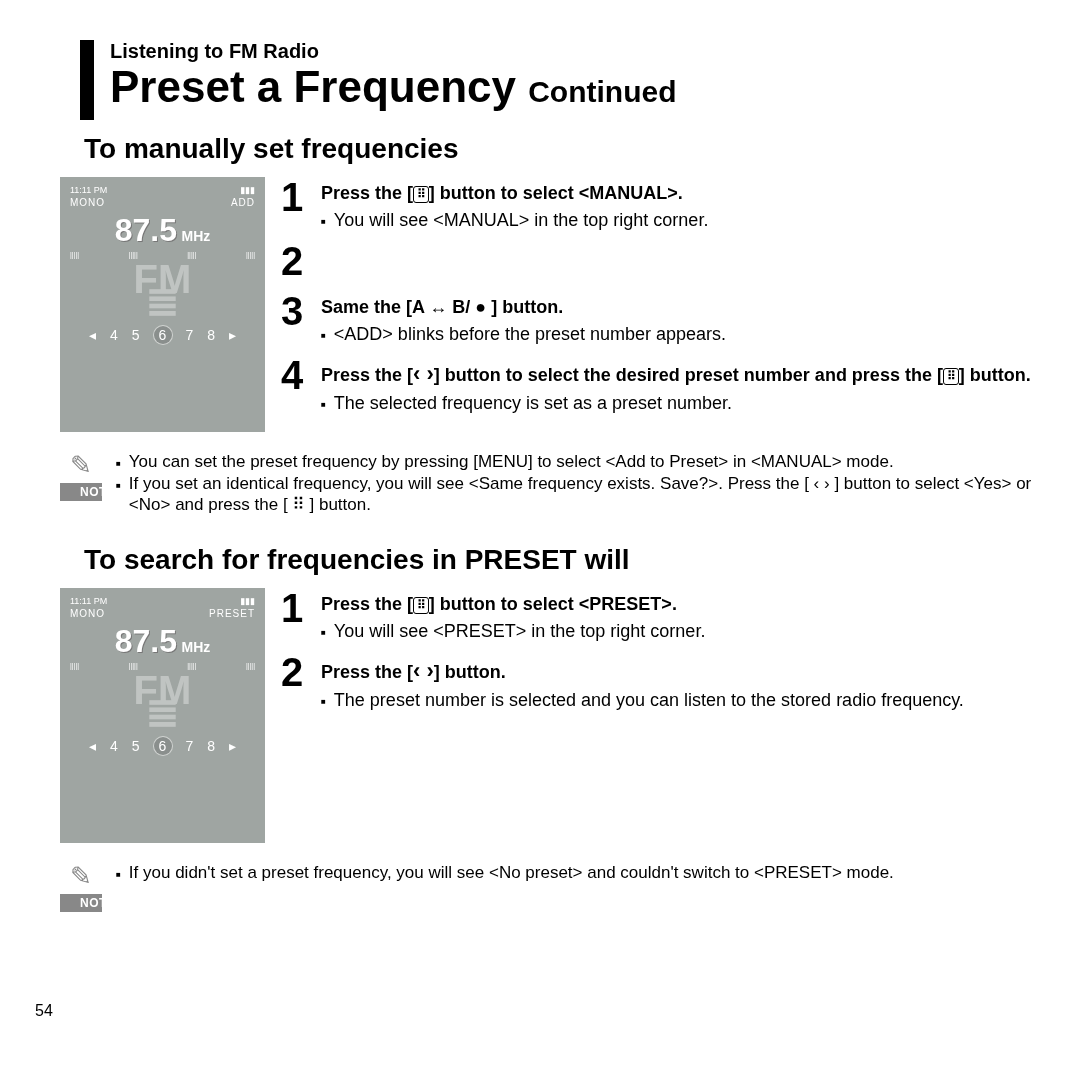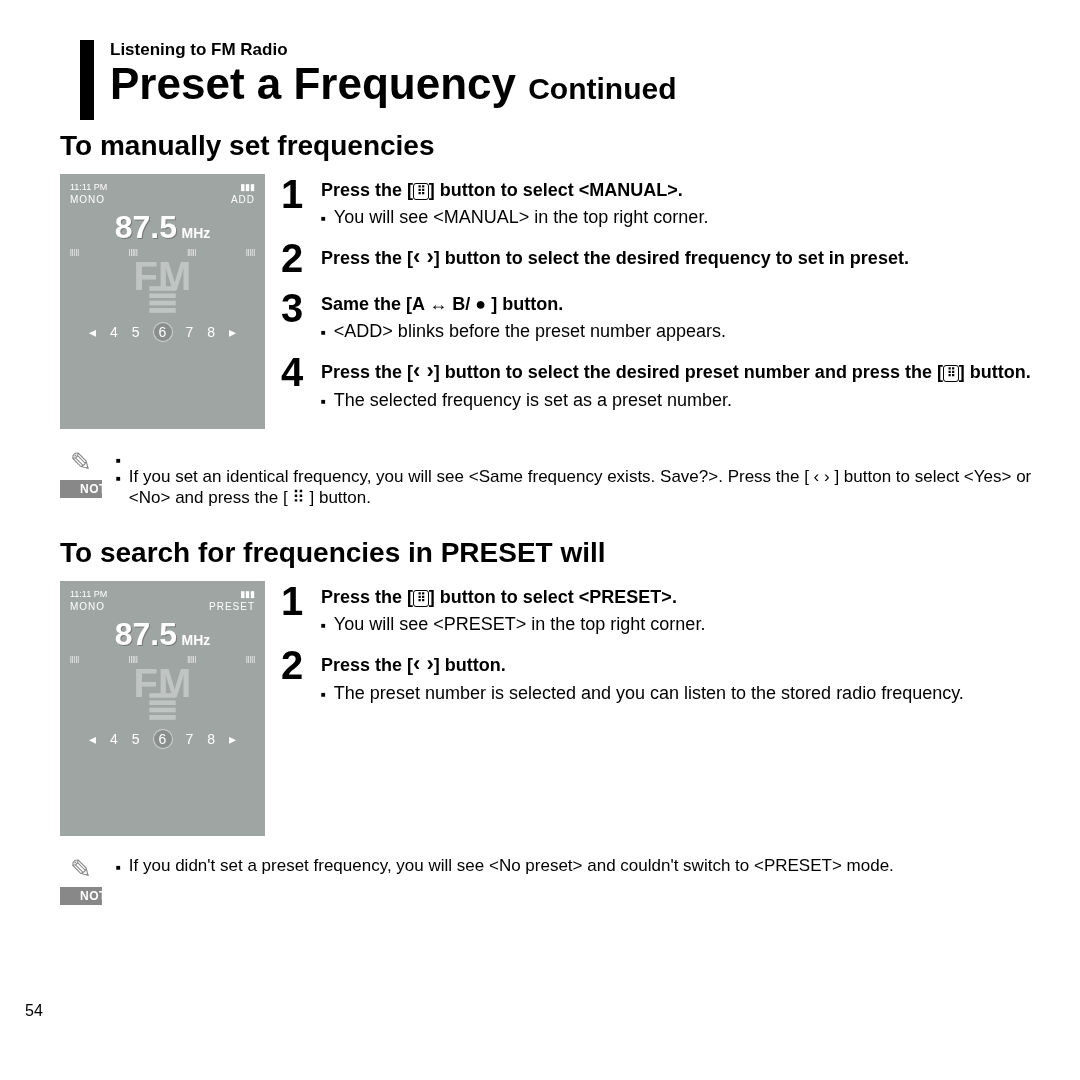--- a/index.html
+++ b/index.html
@@ -18,38 +18,37 @@
     left: 80px;
     width: 14px;
     height: 80px;
     background: #000;
   }
   .header {
     margin-left: 50px;
     margin-bottom: 25px;
   }
   .breadcrumb {
-    font-size: 17px;
+    font-size: 20px;
     font-weight: bold;
   }
   .page-title {
     font-size: 44px;
     font-weight: bold;
     line-height: 1.0;
     margin-top: 2px;
   }
   .page-title .continued {
     font-size: 30px;
     font-weight: bold;
   }
   .section-row {
     display: flex;
     align-items: flex-start;
     margin-bottom: 12px;
-    flex-direction: column;
   }
   .section-bar {
     width: 12px;
     background: #000;
     margin-right: 12px;
   }
   .section-title {
     font-size: 28px;
     font-weight: bold;
     line-height: 1.1;
@@ -145,21 +144,21 @@
   }
   .note-icon .pencil {
     font-size:26px; color:#888;
   }
   .note-icon .label {
     background:#888; color:#fff; font-size:12px; font-weight:bold;
     padding:2px 20px; letter-spacing:0.5px; margin-top:2px;
   }
   .note-lines .bullet { font-size:17px; margin-top:2px; }
   .pagenum {
-    position:absolute; left:25px; bottom:60px; font-size:16px;
+    position:absolute; left:35px; bottom:60px; font-size:16px;
   }
   .chevpair::before { content:"\2039  \203A"; font-weight:bold; font-size:22px; }
 </style>
 </head>
 <body>
 
 <div class="left-bar"></div>
 <div class="header">
   <div class="breadcrumb">Listening to FM Radio</div>
   <div class="page-title">
@@ -206,23 +205,20 @@
       <div class="steptext">
         <b><span>Press the [</span><span class="iconbox">⠿</span><span>] button to select &lt;MANUAL&gt;.</span></b>
         <div class="bullet">
             <span class="sq">■</span>
             <span>You will see &lt;MANUAL&gt; in the top right corner.</span>
           </div>
       </div>
     </div>
     <div class="step">
       <div class="stepnum">2</div>
-      <div class="steptext">
-        <b><span>Press the [</span><span class="chevpair"></span><span>] button to select the desired frequency to set in preset.</span></b>
-      </div>
     </div>
     <div class="step">
       <div class="stepnum">3</div>
       <div class="steptext">
         <b><span>Same the [A ↔ B/ ● ] button.</span></b>
         <div class="bullet">
             <span class="sq">■</span>
             <span>&lt;ADD&gt; blinks before the preset number appears.</span>
           </div>
       </div>
@@ -240,20 +236,21 @@
   </div>
 </div>
 <div class="note-block">
   <div class="note-icon">
     <div class="pencil">✎</div>
     <div class="label">NOTE</div>
   </div>
   <div class="note-lines">
     <div class="bullet">
         <span class="sq">■</span>
+        <span>You can set the preset frequency by pressing [MENU] to select &lt;Add to Preset&gt; in &lt;MANUAL&gt; mode.</span>
       </div>
     <div class="bullet">
         <span class="sq">■</span>
         <span>If you set an identical frequency, you will see &lt;Same frequency exists. Save?&gt;. Press the [ ‹ › ] button to select &lt;Yes&gt; or &lt;No&gt; and press the [ ⠿ ] button.</span>
       </div>
   </div>
 </div>
 
 <div class="section-row" style="margin-top:30px;">
   <div class="section-bar"></div>

